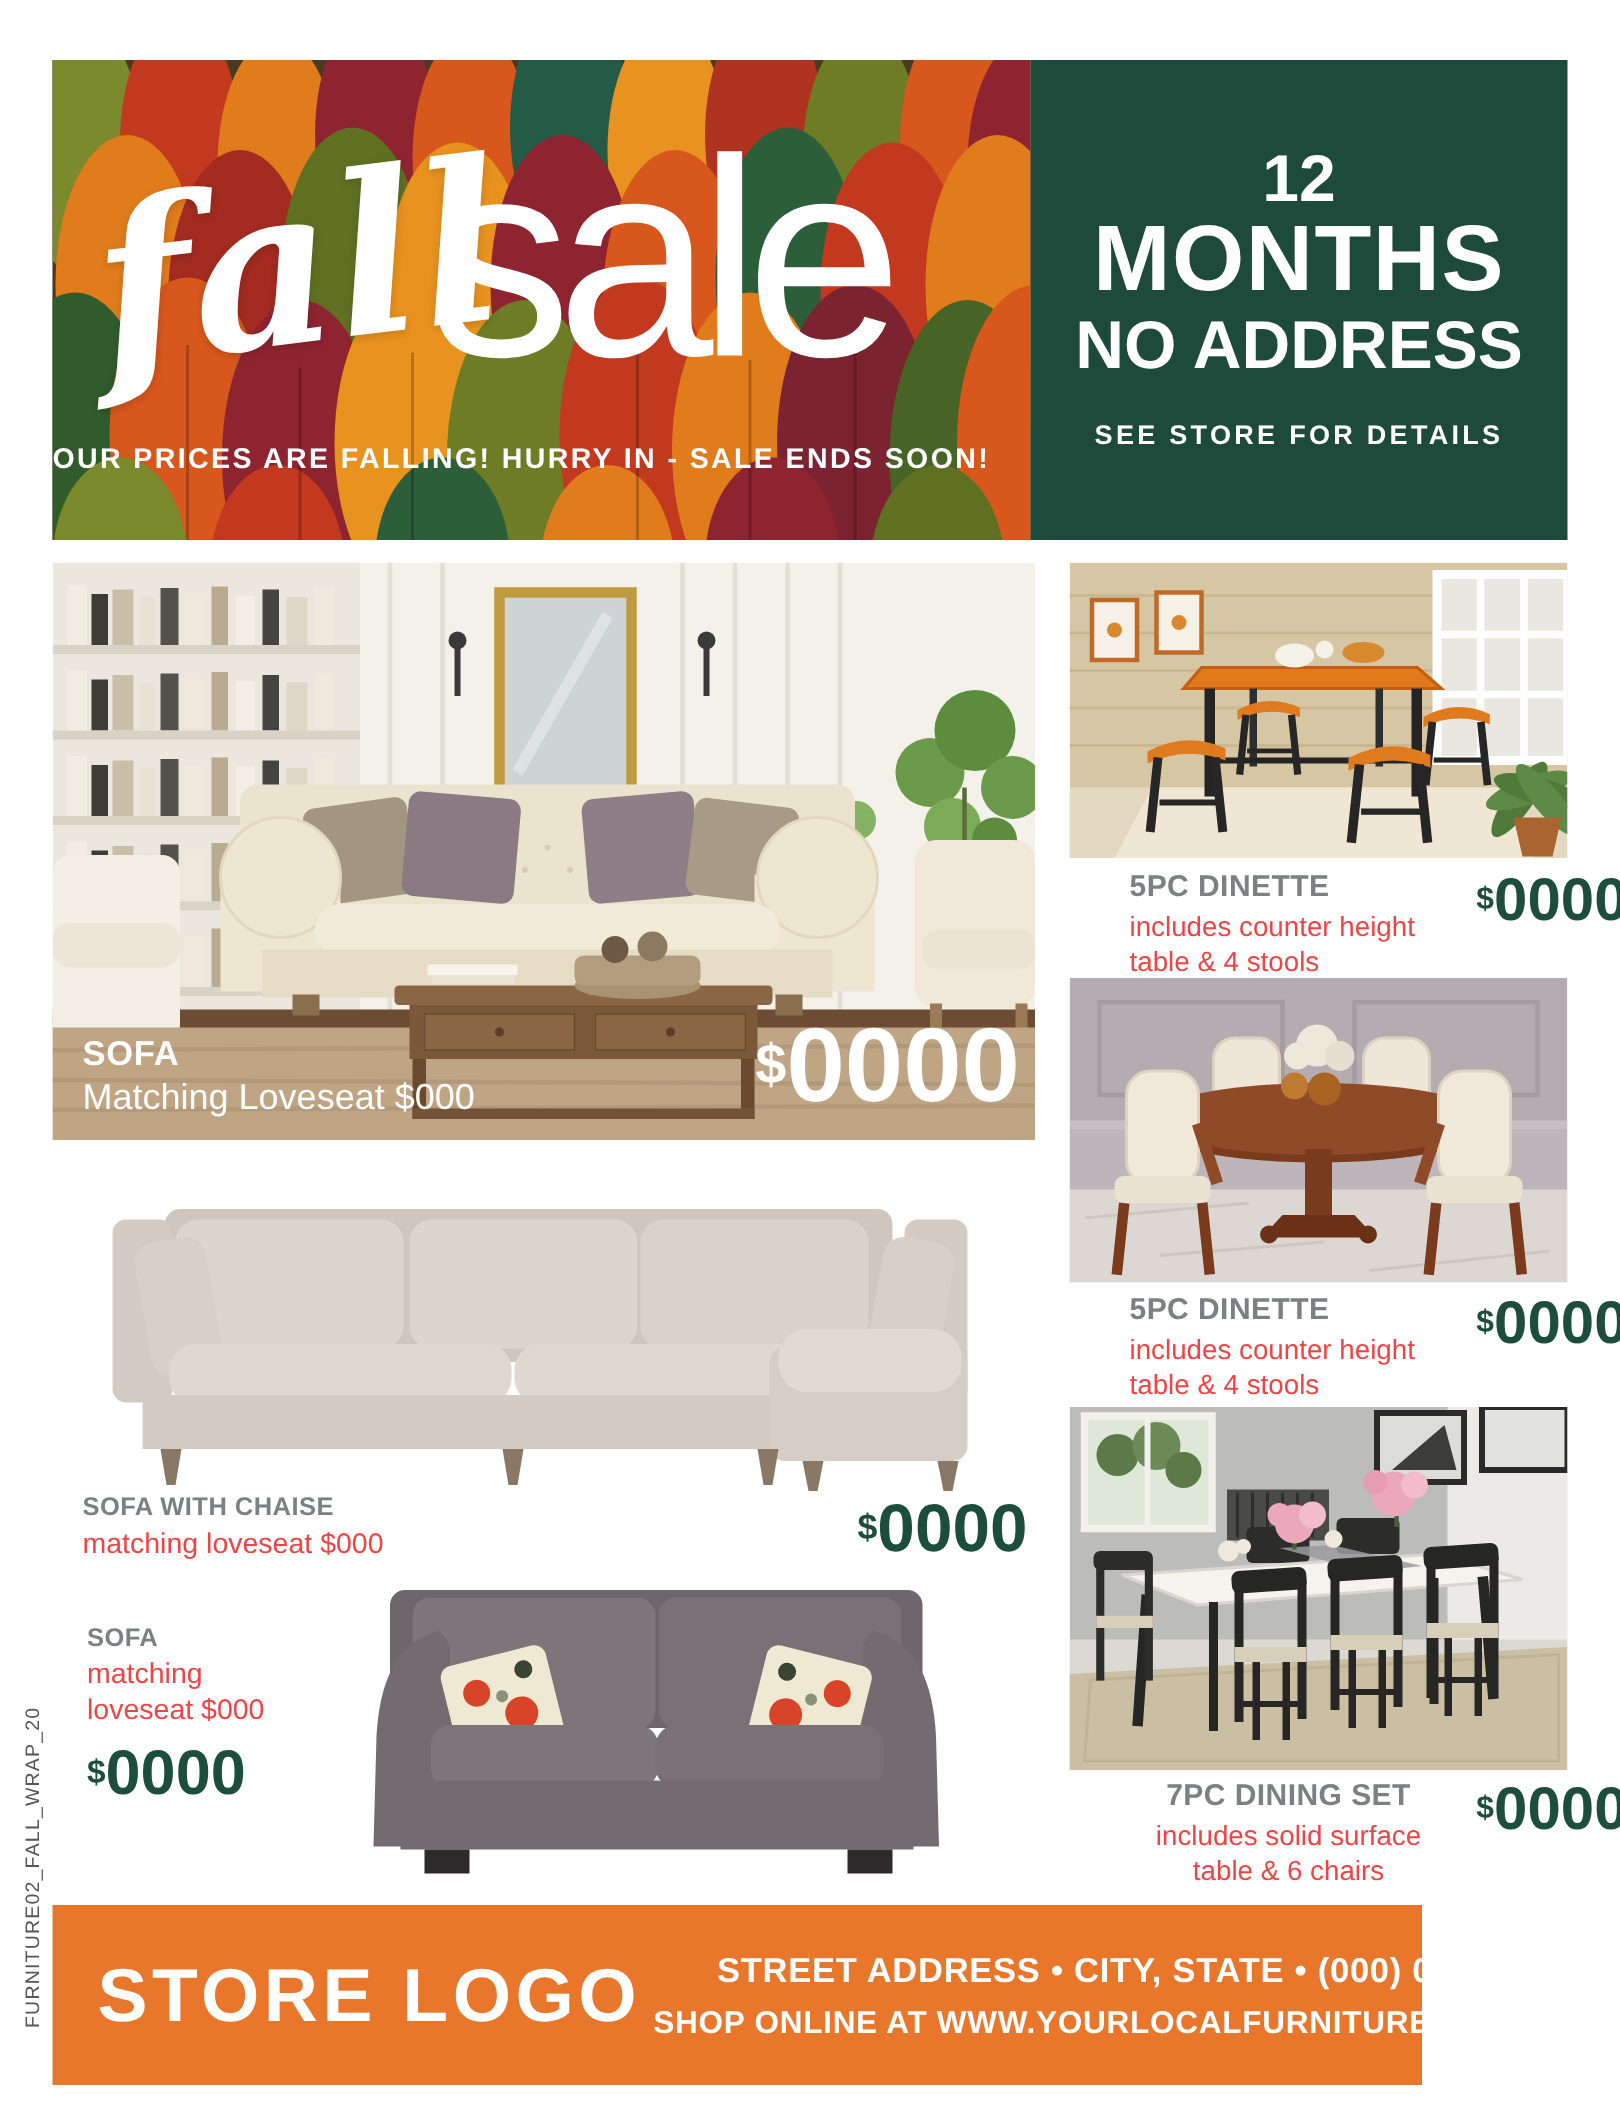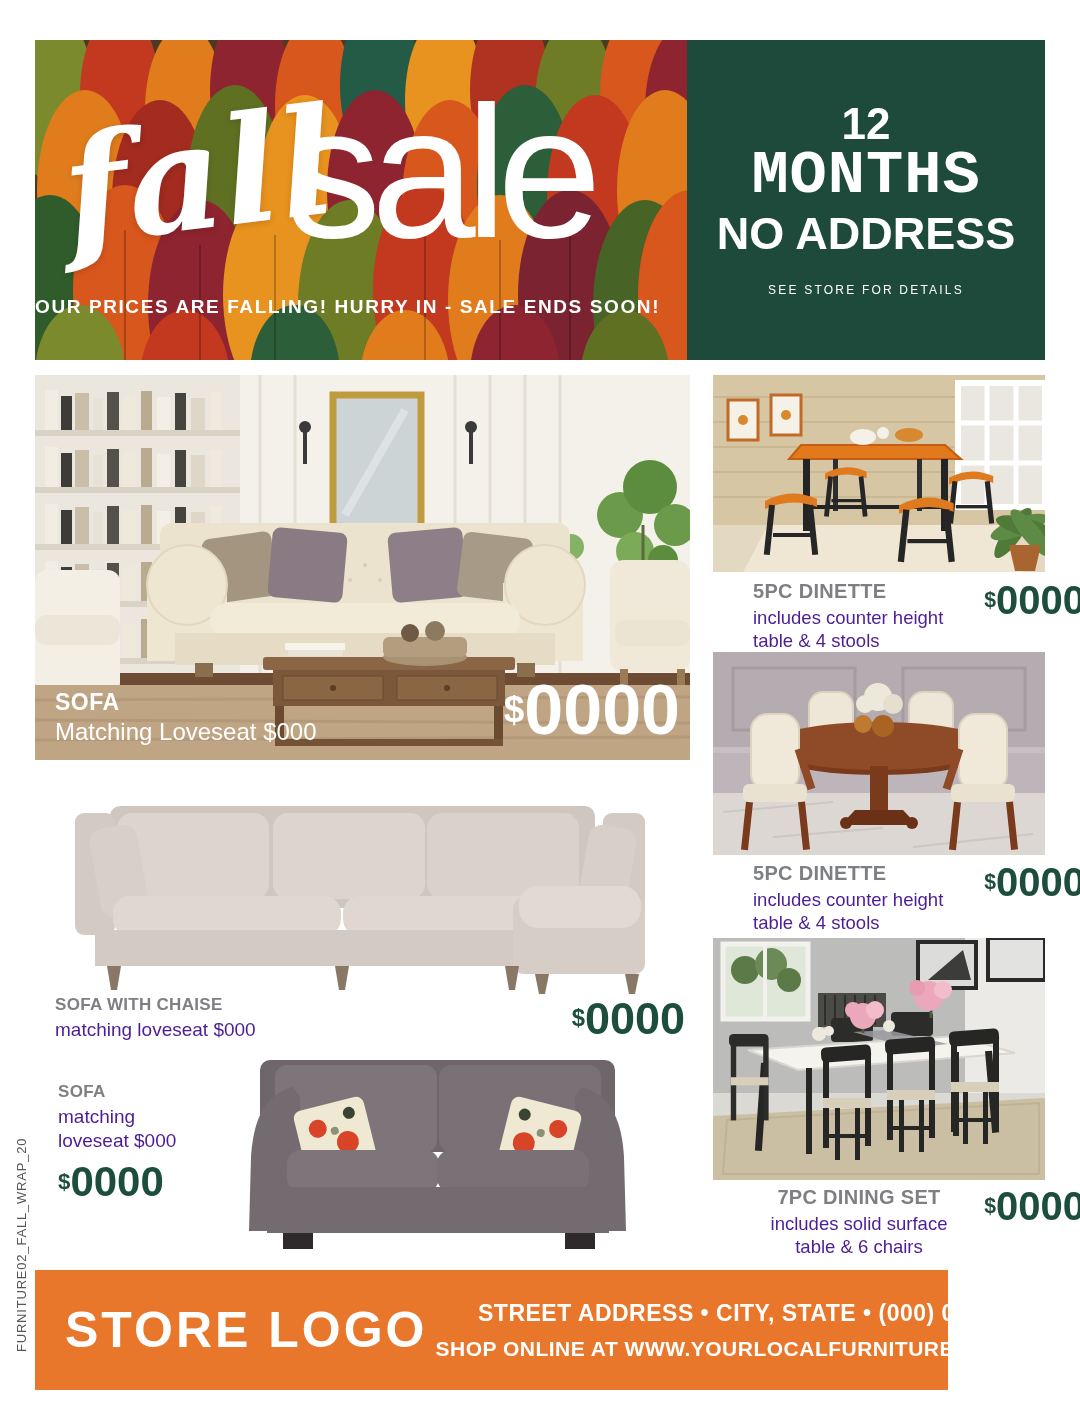--- a/index.html
+++ b/index.html
@@ -17,23 +17,23 @@
   .word-fall{position:absolute;left:28px;top:62px;font-family:"DejaVu Serif",serif;
     font-style:italic;font-weight:bold;font-size:148px;line-height:1;color:#fff;
     transform:rotate(-7deg);text-shadow:0 2px 6px rgba(0,0,0,.15);}
   .word-sale{position:absolute;left:252px;top:38px;font-size:188px;font-weight:normal;
     letter-spacing:-10px;line-height:1;color:#fff;}
   .banner-tagline{position:absolute;left:0;right:0;top:256px;color:#fff;
     font-size:19px;font-weight:bold;letter-spacing:1.6px;}
   .banner-right{width:358px;height:320px;background:#1e4a3b;color:#fff;display:flex;
     flex-direction:column;align-items:center;justify-content:center;text-align:center;}
   .offer-12{font-size:44px;font-weight:bold;line-height:.95;}
-  .offer-months{font-size:62px;font-weight:bold;line-height:1.02;letter-spacing:1px;font-family:Liberation Mono, monospace;}
+  .offer-months{font-size:62px;font-weight:bold;line-height:1.02;letter-spacing:1px;}
   .offer-nointerest{font-size:45px;font-weight:bold;line-height:1.15;white-space:nowrap;}
-  .offer-note{margin-top:24px;font-size:12px;font-weight:normal;letter-spacing:2.2px;}
+  .offer-note{margin-top:24px;font-size:18px;font-weight:bold;letter-spacing:2.2px;}
 
   
   .photo{position:absolute;overflow:hidden;}
   .photo svg{display:block;}
   .hero{left:35px;top:375px;width:655px;height:385px;}
   .sectional{left:35px;top:768px;width:655px;height:228px;}
   .graysofa{left:205px;top:1045px;width:465px;height:220px;}
   .r-img1{left:713px;top:375px;width:332px;height:197px;}
   .r-img2{left:713px;top:652px;width:332px;height:203px;}
   .r-img3{left:713px;top:938px;width:332px;height:242px;}
@@ -43,21 +43,21 @@
   .price .cur{font-size:.53em;vertical-align:.33em;}
   .green{color:#1d4e3d;} 
 
   .hero-text{position:absolute;left:20px;bottom:14px;color:#fff;}
   .hero-name{font-size:23px;font-weight:bold;letter-spacing:.5px;}
   .hero-sub{font-size:24px;margin-top:2px;}
   .hero-price{position:absolute;right:10px;bottom:18px;color:#fff;font-size:70px;}
 
   .cap-row{position:absolute;display:flex;justify-content:space-between;align-items:flex-start;}
   .cap-title{font-size:17px;font-weight:bold;color:#7d7f82;letter-spacing:.3px;}
-  .cap-sub{font-size:19px;color:#4c1d95;line-height:1.25;margin-top:3px;}
+  .cap-sub{font-size:19px;color:#ef4444;line-height:1.25;margin-top:3px;}
   .chaise-row{left:55px;top:995px;width:630px;}
   .chaise-row .price{font-size:45px;margin-top:4px;}
 
   .graysofa-cap{position:absolute;left:58px;top:1082px;width:150px;}
   .graysofa-cap .cap-sub{width:130px;}
   .graysofa-cap .price{font-size:42px;margin-top:10px;}
 
   .rcap{left:713px;width:332px;margin-left:40px;}
   .rcap1{top:580px;} .rcap2{top:862px;} .rcap3{top:1186px;text-align:center;}
   .rcap .cap-text{width:212px;}

